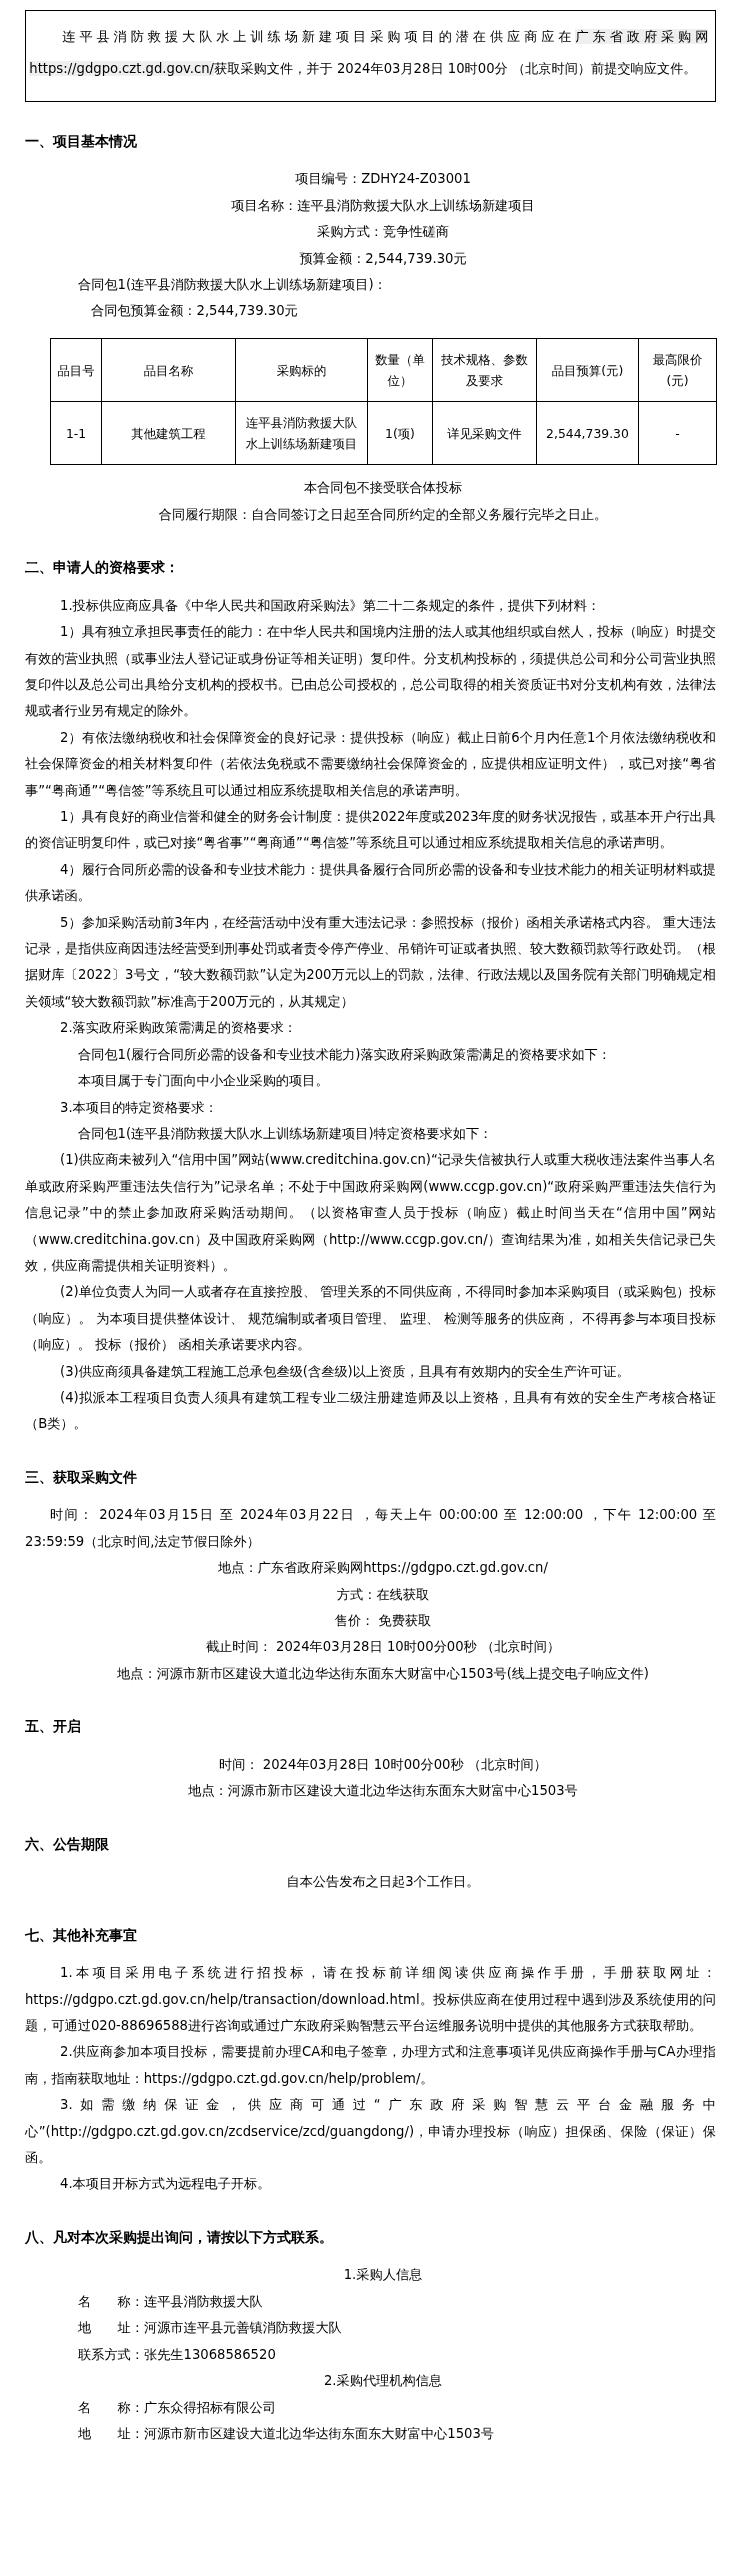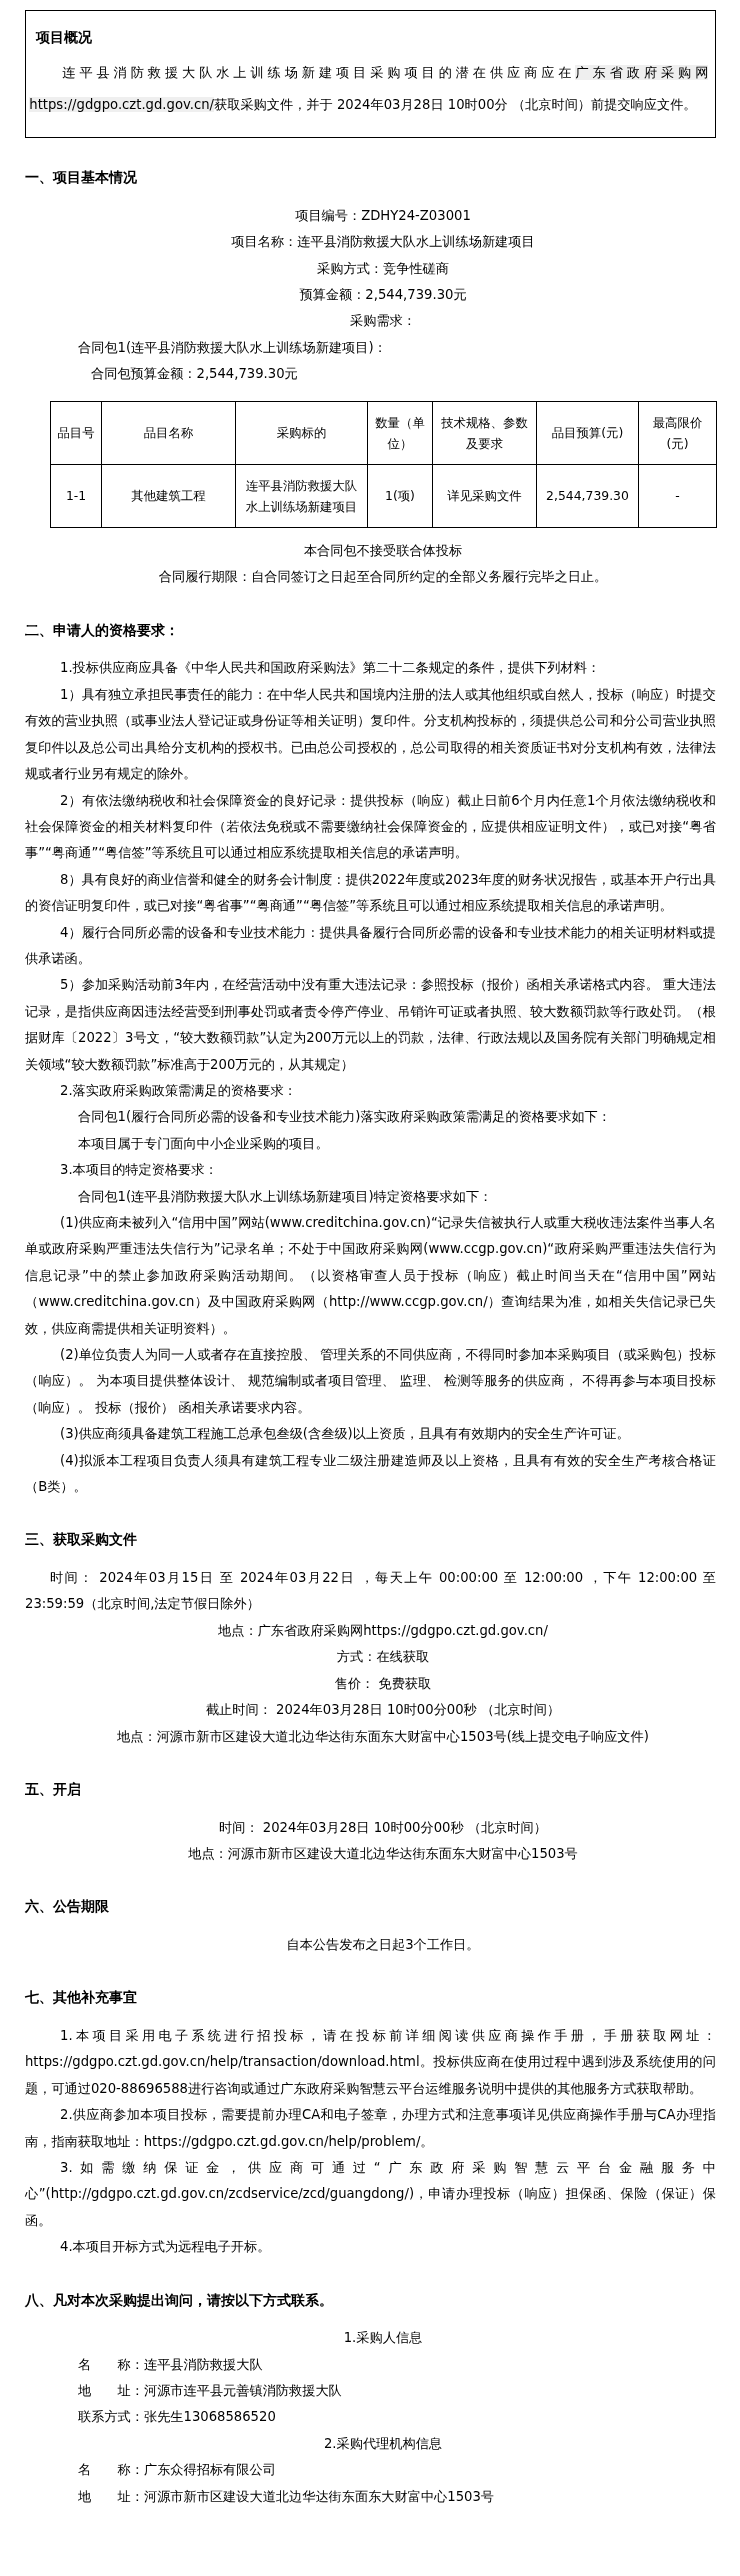--- a/index.html
+++ b/index.html
@@ -73,30 +73,28 @@
     word-break:break-all;
     box-sizing:border-box;
   }
 </style>
 </head>
 <body>
 
 <div class="page">
 
   <div class="overview-box">
-    <div class="overview-title">项目概况</div>
     <p class="overview-para"><span>连平县消防救援大队水上训练场新建项目采购项目的潜在供应商应在</span><span class="hl">广东省政府采购网https://gdgpo.czt.gd.gov.cn/</span><span>获取采购文件，并于 2024年03月28日 10时00分 （北京时间）前提交响应文件。</span></p>
   </div>
 
   <div class="sec-heading">一、项目基本情况</div>
   <div class="line-l1">项目编号：ZDHY24-Z03001</div>
   <div class="line-l1">项目名称：连平县消防救援大队水上训练场新建项目</div>
   <div class="line-l1">采购方式：竞争性磋商</div>
   <div class="line-l1">预算金额：2,544,739.30元</div>
-  <div class="line-l1">采购需求：</div>
   <div class="line-l2">合同包1(连平县消防救援大队水上训练场新建项目)：</div>
   <div class="line-l3">合同包预算金额：2,544,739.30元</div>
 
   <table class="items">
     <colgroup>
       <col style="width:51px">
         <col style="width:134px">
         <col style="width:132px">
         <col style="width:65px">
         <col style="width:104px">
@@ -127,21 +125,21 @@
     </tbody>
   </table>
 
   <div class="line-l1">本合同包不接受联合体投标</div>
   <div class="line-l1">合同履行期限：自合同签订之日起至合同所约定的全部义务履行完毕之日止。</div>
 
   <div class="sec-heading">二、申请人的资格要求：</div>
   <p class="para">1.投标供应商应具备《中华人民共和国政府采购法》第二十二条规定的条件，提供下列材料：</p>
   <p class="para">1）具有独立承担民事责任的能力：在中华人民共和国境内注册的法人或其他组织或自然人，投标（响应）时提交有效的营业执照（或事业法人登记证或身份证等相关证明）复印件。分支机构投标的，须提供总公司和分公司营业执照复印件以及总公司出具给分支机构的授权书。已由总公司授权的，总公司取得的相关资质证书对分支机构有效，法律法规或者行业另有规定的除外。</p>
   <p class="para">2）有依法缴纳税收和社会保障资金的良好记录：提供投标（响应）截止日前6个月内任意1个月依法缴纳税收和社会保障资金的相关材料复印件（若依法免税或不需要缴纳社会保障资金的，应提供相应证明文件），或已对接“粤省事”“粤商通”“粤信签”等系统且可以通过相应系统提取相关信息的承诺声明。</p>
-  <p class="para">8）具有良好的商业信誉和健全的财务会计制度：提供2022年度或2023年度的财务状况报告，或基本开户行出具的资信证明复印件，或已对接“粤省事”“粤商通”“粤信签”等系统且可以通过相应系统提取相关信息的承诺声明。</p>
+  <p class="para">1）具有良好的商业信誉和健全的财务会计制度：提供2022年度或2023年度的财务状况报告，或基本开户行出具的资信证明复印件，或已对接“粤省事”“粤商通”“粤信签”等系统且可以通过相应系统提取相关信息的承诺声明。</p>
   <p class="para">4）履行合同所必需的设备和专业技术能力：提供具备履行合同所必需的设备和专业技术能力的相关证明材料或提供承诺函。</p>
   <p class="para">5）参加采购活动前3年内，在经营活动中没有重大违法记录：参照投标（报价）函相关承诺格式内容。 重大违法记录，是指供应商因违法经营受到刑事处罚或者责令停产停业、吊销许可证或者执照、较大数额罚款等行政处罚。（根据财库〔2022〕3号文，“较大数额罚款”认定为200万元以上的罚款，法律、行政法规以及国务院有关部门明确规定相关领域“较大数额罚款”标准高于200万元的，从其规定）</p>
   <p class="para">2.落实政府采购政策需满足的资格要求：</p>
   <div class="line-l2">合同包1(履行合同所必需的设备和专业技术能力)落实政府采购政策需满足的资格要求如下：</div>
   <div class="line-l2">本项目属于专门面向中小企业采购的项目。</div>
   <p class="para">3.本项目的特定资格要求：</p>
   <div class="line-l2">合同包1(连平县消防救援大队水上训练场新建项目)特定资格要求如下：</div>
   <p class="para">(1)供应商未被列入“信用中国”网站(www.creditchina.gov.cn)“记录失信被执行人或重大税收违法案件当事人名单或政府采购严重违法失信行为”记录名单；不处于中国政府采购网(www.ccgp.gov.cn)“政府采购严重违法失信行为信息记录”中的禁止参加政府采购活动期间。（以资格审查人员于投标（响应）截止时间当天在“信用中国”网站（www.creditchina.gov.cn）及中国政府采购网（http://www.ccgp.gov.cn/）查询结果为准，如相关失信记录已失效，供应商需提供相关证明资料）。</p>
   <p class="para">(2)单位负责人为同一人或者存在直接控股、 管理关系的不同供应商，不得同时参加本采购项目（或采购包）投标（响应）。 为本项目提供整体设计、 规范编制或者项目管理、 监理、 检测等服务的供应商， 不得再参与本项目投标（响应）。 投标（报价） 函相关承诺要求内容。</p>
   <p class="para">(3)供应商须具备建筑工程施工总承包叁级(含叁级)以上资质，且具有有效期内的安全生产许可证。</p>

